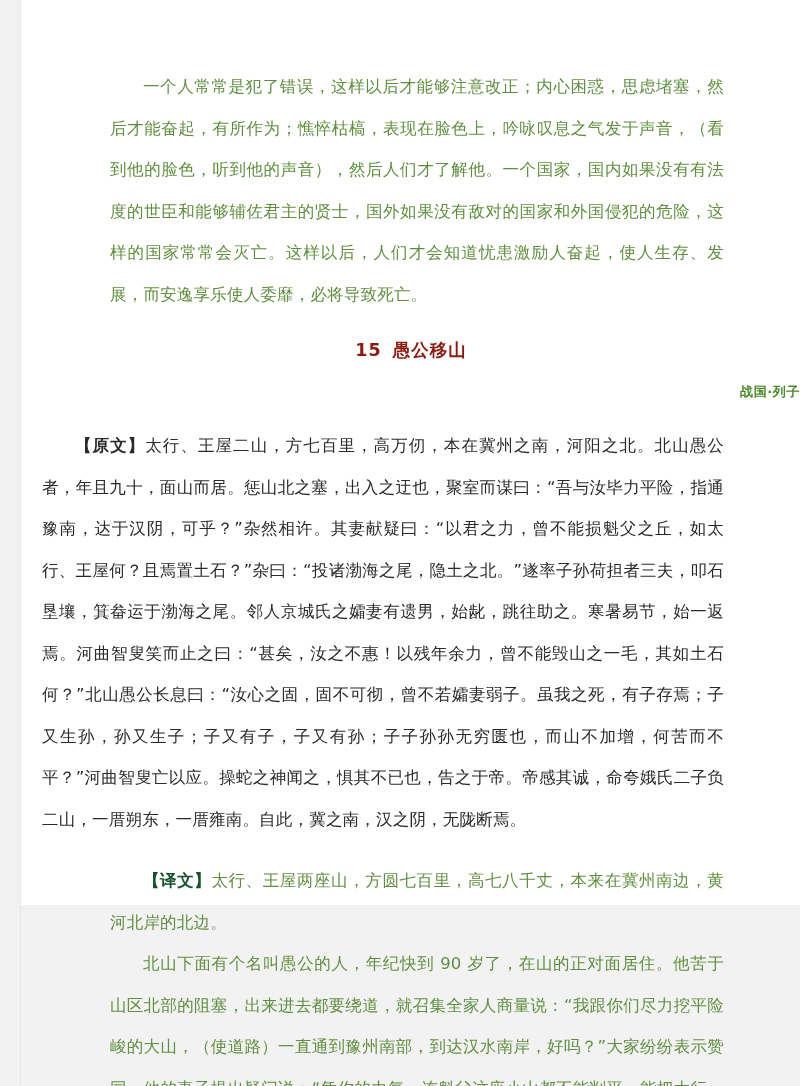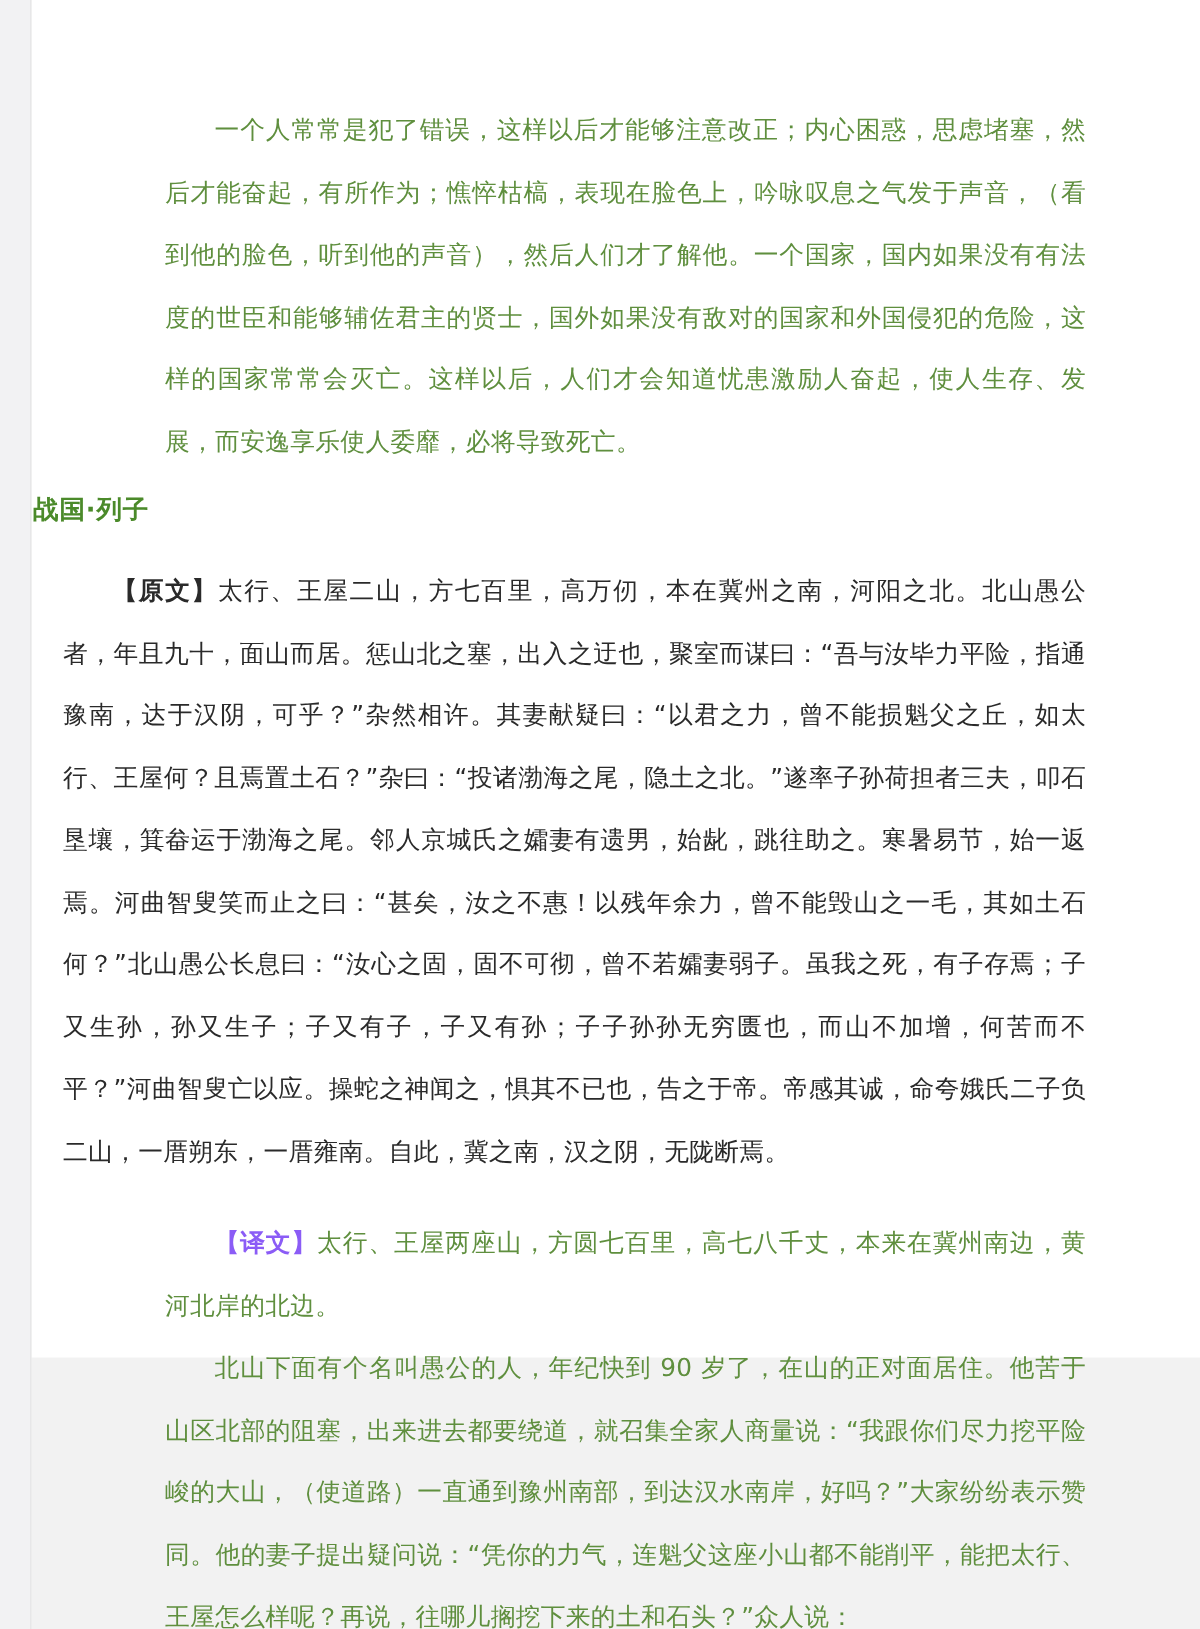--- a/index.html
+++ b/index.html
@@ -67,22 +67,22 @@
     font-size: 17.5px;
     font-weight: bold;
     color: #8c1c10;
     letter-spacing: 1px;
     line-height: 34px;
   }
   .title-num { margin-right: 11px; }
   .lesson-author {
     margin: 0;
     padding: 11px 0 0 0;
-    text-align: left;
-    font-size: 17px;
+    text-align: right;
+    font-size: 13px;
     font-weight: bold;
     color: #4b8a2a;
     letter-spacing: 0.6px;
     line-height: 28px;
   }
 
   
   #original-passage {
     color: #2a2a2a;
     padding-top: 19px;
@@ -95,33 +95,36 @@
   #translation-block {
     padding-top: 20px;
   }
   .trans-para {
     color: #5f8f3e;
     text-indent: 2em;
   }
   .trans-para + .trans-para { padding-top: 0; }
   #trans-lead { margin-bottom: 0; }
   #trans-body { margin-top: 0; }
-  .marker-green { font-weight: bold; color: #8b5cf6; }
+  .marker-green { font-weight: bold; color: #14532d; }
 </style>
 </head>
 <body>
 
 <div id="page">
 
   <div id="left-gutter"></div>
 
   <div id="content">
 
     <p class="para" id="intro-passage">一个人常常是犯了错误，这样以后才能够注意改正；内心困惑，思虑堵塞，然后才能奋起，有所作为；憔悴枯槁，表现在脸色上，吟咏叹息之气发于声音，（看到他的脸色，听到他的声音），然后人们才了解他。一个国家，国内如果没有有法度的世臣和能够辅佐君主的贤士，国外如果没有敌对的国家和外国侵犯的危险，这样的国家常常会灭亡。这样以后，人们才会知道忧患激励人奋起，使人生存、发展，而安逸享乐使人委靡，必将导致死亡。</p>
 
+    <h2 class="lesson-title">
+      <span class="title-num">15</span><span>愚公移山</span>
+    </h2>
 
     <p class="lesson-author">战国·列子</p>
 
     <p class="para" id="original-passage"><span class="marker">【原文】</span><span>太行、王屋二山，方七百里，高万仞，本在冀州之南，河阳之北。北山愚公者，年且九十，面山而居。惩山北之塞，出入之迂也，聚室而谋曰：“吾与汝毕力平险，指通豫南，达于汉阴，可乎？”杂然相许。其妻献疑曰：“以君之力，曾不能损魁父之丘，如太行、王屋何？且焉置土石？”杂曰：“投诸渤海之尾，隐土之北。”遂率子孙荷担者三夫，叩石垦壤，箕畚运于渤海之尾。邻人京城氏之孀妻有遗男，始龀，跳往助之。寒暑易节，始一返焉。河曲智叟笑而止之曰：“甚矣，汝之不惠！以残年余力，曾不能毁山之一毛，其如土石何？”北山愚公长息曰：“汝心之固，固不可彻，曾不若孀妻弱子。虽我之死，有子存焉；子又生孙，孙又生子；子又有子，子又有孙；子子孙孙无穷匮也，而山不加增，何苦而不平？”河曲智叟亡以应。操蛇之神闻之，惧其不已也，告之于帝。帝感其诚，命夸娥氏二子负二山，一厝朔东，一厝雍南。自此，冀之南，汉之阴，无陇断焉。</span></p>
 
     <div id="translation-block">
       <p class="para trans-para" id="trans-lead"><span class="marker-green">【译文】</span><span>太行、王屋两座山，方圆七百里，高七八千丈，本来在冀州南边，黄河北岸的北边。</span></p>
 
       <p class="para trans-para" id="trans-body">北山下面有个名叫愚公的人，年纪快到 90 岁了，在山的正对面居住。他苦于山区北部的阻塞，出来进去都要绕道，就召集全家人商量说：“我跟你们尽力挖平险峻的大山，（使道路）一直通到豫州南部，到达汉水南岸，好吗？”大家纷纷表示赞同。他的妻子提出疑问说：“凭你的力气，连魁父这座小山都不能削平，能把太行、王屋怎么样呢？再说，往哪儿搁挖下来的土和石头？”众人说：</p>
     </div>

